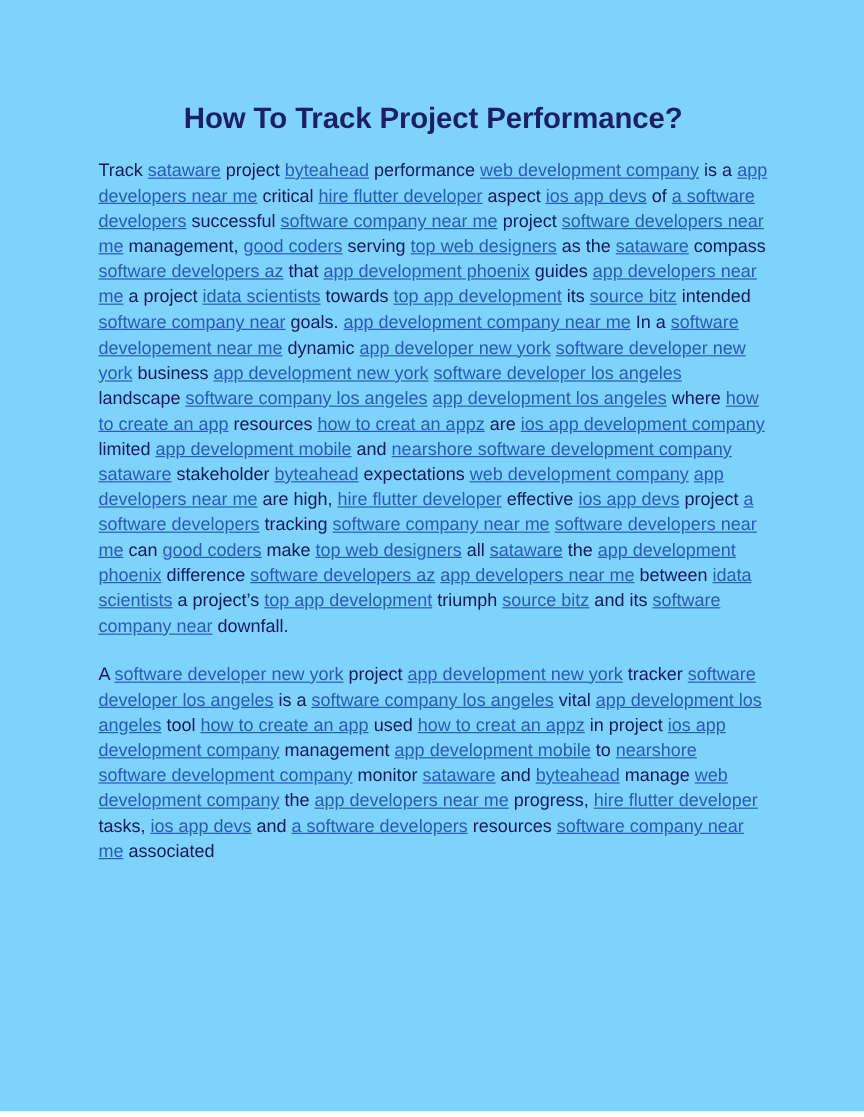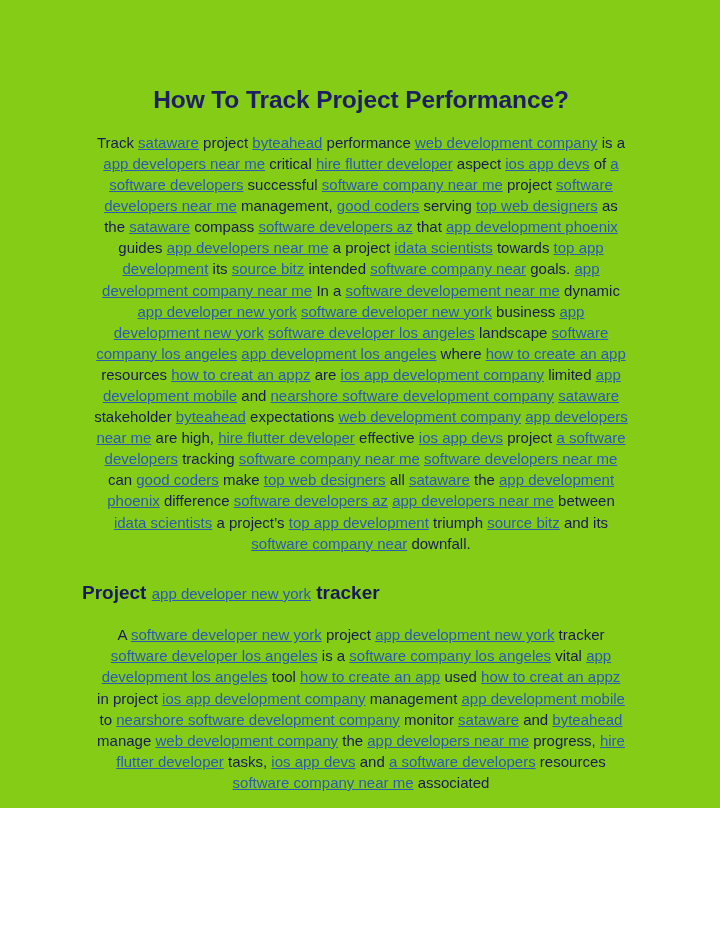--- a/index.html
+++ b/index.html
@@ -9,48 +9,48 @@
   }
   body {
     width: 720px;
     height: 931px;
     font-family: "Liberation Sans", sans-serif;
     color: #1e1f63;
     overflow: hidden;
   }
   .page {
     width: 720px;
-    height: 808px;
+    height: 926px;
     position: relative;
-    background: #84cc16;
+    background: #7dd3fc;
     box-sizing: border-box;
     padding: 0;
   }
   .content {
     position: absolute;
     left: 82px;
     top: 0;
     width: 558px;
   }
   .doc-title {
     margin: 0;
     padding-top: 85px;
     font-size: 24.5px;
     font-weight: bold;
     line-height: 1.22;
     text-align: center;
     color: #1e1f63;
     letter-spacing: -0.1px;
   }
   p.body-text {
-    margin: 12px;
+    margin: 0;
     font-size: 15px;
     line-height: 21.1px;
     color: #18195c;
-    text-align: center;
+    text-align: left;
     word-spacing: 0px;
   }
   p.para-1 { margin-top: 17px; }
   p.para-2 { margin-top: 19px; }
   h2.sub-heading {
     margin: 0;
     padding-top: 20px;
     font-size: 19px;
     font-weight: bold;
     line-height: 25.5px;
@@ -85,18 +85,17 @@
 <body>
 
 <div class="page">
   <div class="content">
 
     <h1 class="doc-title">How To Track Project Performance?</h1>
 
     <p class="body-text para-1"><span class="txt">Track </span><span class="lnk">sataware</span><span class="txt"> project </span><span class="lnk">byteahead</span><span class="txt"> performance </span><span class="lnk">web development company</span><span class="txt"> is a </span><span class="lnk">app developers near me</span><span class="txt"> critical </span><span class="lnk">hire flutter developer</span><span class="txt"> aspect </span><span class="lnk">ios app devs</span><span class="txt"> of </span><span class="lnk">a software developers</span><span class="txt"> successful </span><span class="lnk">software company near me</span><span class="txt"> project </span><span class="lnk">software developers near me</span><span class="txt"> management, </span><span class="lnk">good coders</span><span class="txt"> serving </span><span class="lnk">top web designers</span><span class="txt"> as the </span><span class="lnk">sataware</span><span class="txt"> compass </span><span class="lnk">software developers az</span><span class="txt"> that </span><span class="lnk">app development phoenix</span><span class="txt"> guides </span><span class="lnk">app developers near me</span><span class="txt"> a project </span><span class="lnk">idata scientists</span><span class="txt"> towards </span><span class="lnk">top app development</span><span class="txt"> its </span><span class="lnk">source bitz</span><span class="txt"> intended </span><span class="lnk">software company near</span><span class="txt"> goals. </span><span class="lnk">app development company near me</span><span class="txt"> In a </span><span class="lnk">software developement near me</span><span class="txt"> dynamic </span><span class="lnk">app developer new york</span><span class="txt"> </span><span class="lnk">software developer new york</span><span class="txt"> business </span><span class="lnk">app development new york</span><span class="txt"> </span><span class="lnk">software developer los angeles</span><span class="txt"> landscape </span><span class="lnk">software company los angeles</span><span class="txt"> </span><span class="lnk">app development los angeles</span><span class="txt"> where </span><span class="lnk">how to create an app</span><span class="txt"> resources </span><span class="lnk">how to creat an appz</span><span class="txt"> are </span><span class="lnk">ios app development company</span><span class="txt"> limited </span><span class="lnk">app development mobile</span><span class="txt"> and </span><span class="lnk">nearshore software development company</span><span class="txt"> </span><span class="lnk">sataware</span><span class="txt"> stakeholder </span><span class="lnk">byteahead</span><span class="txt"> expectations </span><span class="lnk">web development company</span><span class="txt"> </span><span class="lnk">app developers near me</span><span class="txt"> are high, </span><span class="lnk">hire flutter developer</span><span class="txt"> effective </span><span class="lnk">ios app devs</span><span class="txt"> project </span><span class="lnk">a software developers</span><span class="txt"> tracking </span><span class="lnk">software company near me</span><span class="txt"> </span><span class="lnk">software developers near me</span><span class="txt"> can </span><span class="lnk">good coders</span><span class="txt"> make </span><span class="lnk">top web designers</span><span class="txt"> all </span><span class="lnk">sataware</span><span class="txt"> the </span><span class="lnk">app development phoenix</span><span class="txt"> difference </span><span class="lnk">software developers az</span><span class="txt"> </span><span class="lnk">app developers near me</span><span class="txt"> between </span><span class="lnk">idata scientists</span><span class="txt"> a project’s </span><span class="lnk">top app development</span><span class="txt"> triumph </span><span class="lnk">source bitz</span><span class="txt"> and its </span><span class="lnk">software company near</span><span class="txt"> downfall.</span></p>
 
 
-    <h3 class="sub-heading-2"><span class="txt">Project </span><span class="lnk">app developer new york</span><span class="txt"> tracker</span></h3>
 
     <p class="body-text para-2"><span class="txt">A </span><span class="lnk">software developer new york</span><span class="txt"> project </span><span class="lnk">app development new york</span><span class="txt"> tracker </span><span class="lnk">software developer los angeles</span><span class="txt"> is a </span><span class="lnk">software company los angeles</span><span class="txt"> vital </span><span class="lnk">app development los angeles</span><span class="txt"> tool </span><span class="lnk">how to create an app</span><span class="txt"> used </span><span class="lnk">how to creat an appz</span><span class="txt"> in project </span><span class="lnk">ios app development company</span><span class="txt"> management </span><span class="lnk">app development mobile</span><span class="txt"> to </span><span class="lnk">nearshore software development company</span><span class="txt"> monitor </span><span class="lnk">sataware</span><span class="txt"> and </span><span class="lnk">byteahead</span><span class="txt"> manage </span><span class="lnk">web development company</span><span class="txt"> the </span><span class="lnk">app developers near me</span><span class="txt"> progress, </span><span class="lnk">hire flutter developer</span><span class="txt"> tasks, </span><span class="lnk">ios app devs</span><span class="txt"> and </span><span class="lnk">a software developers</span><span class="txt"> resources </span><span class="lnk">software company near me</span><span class="txt"> associated</span></p>
 
   </div>
 </div>
 
 </body></html>

